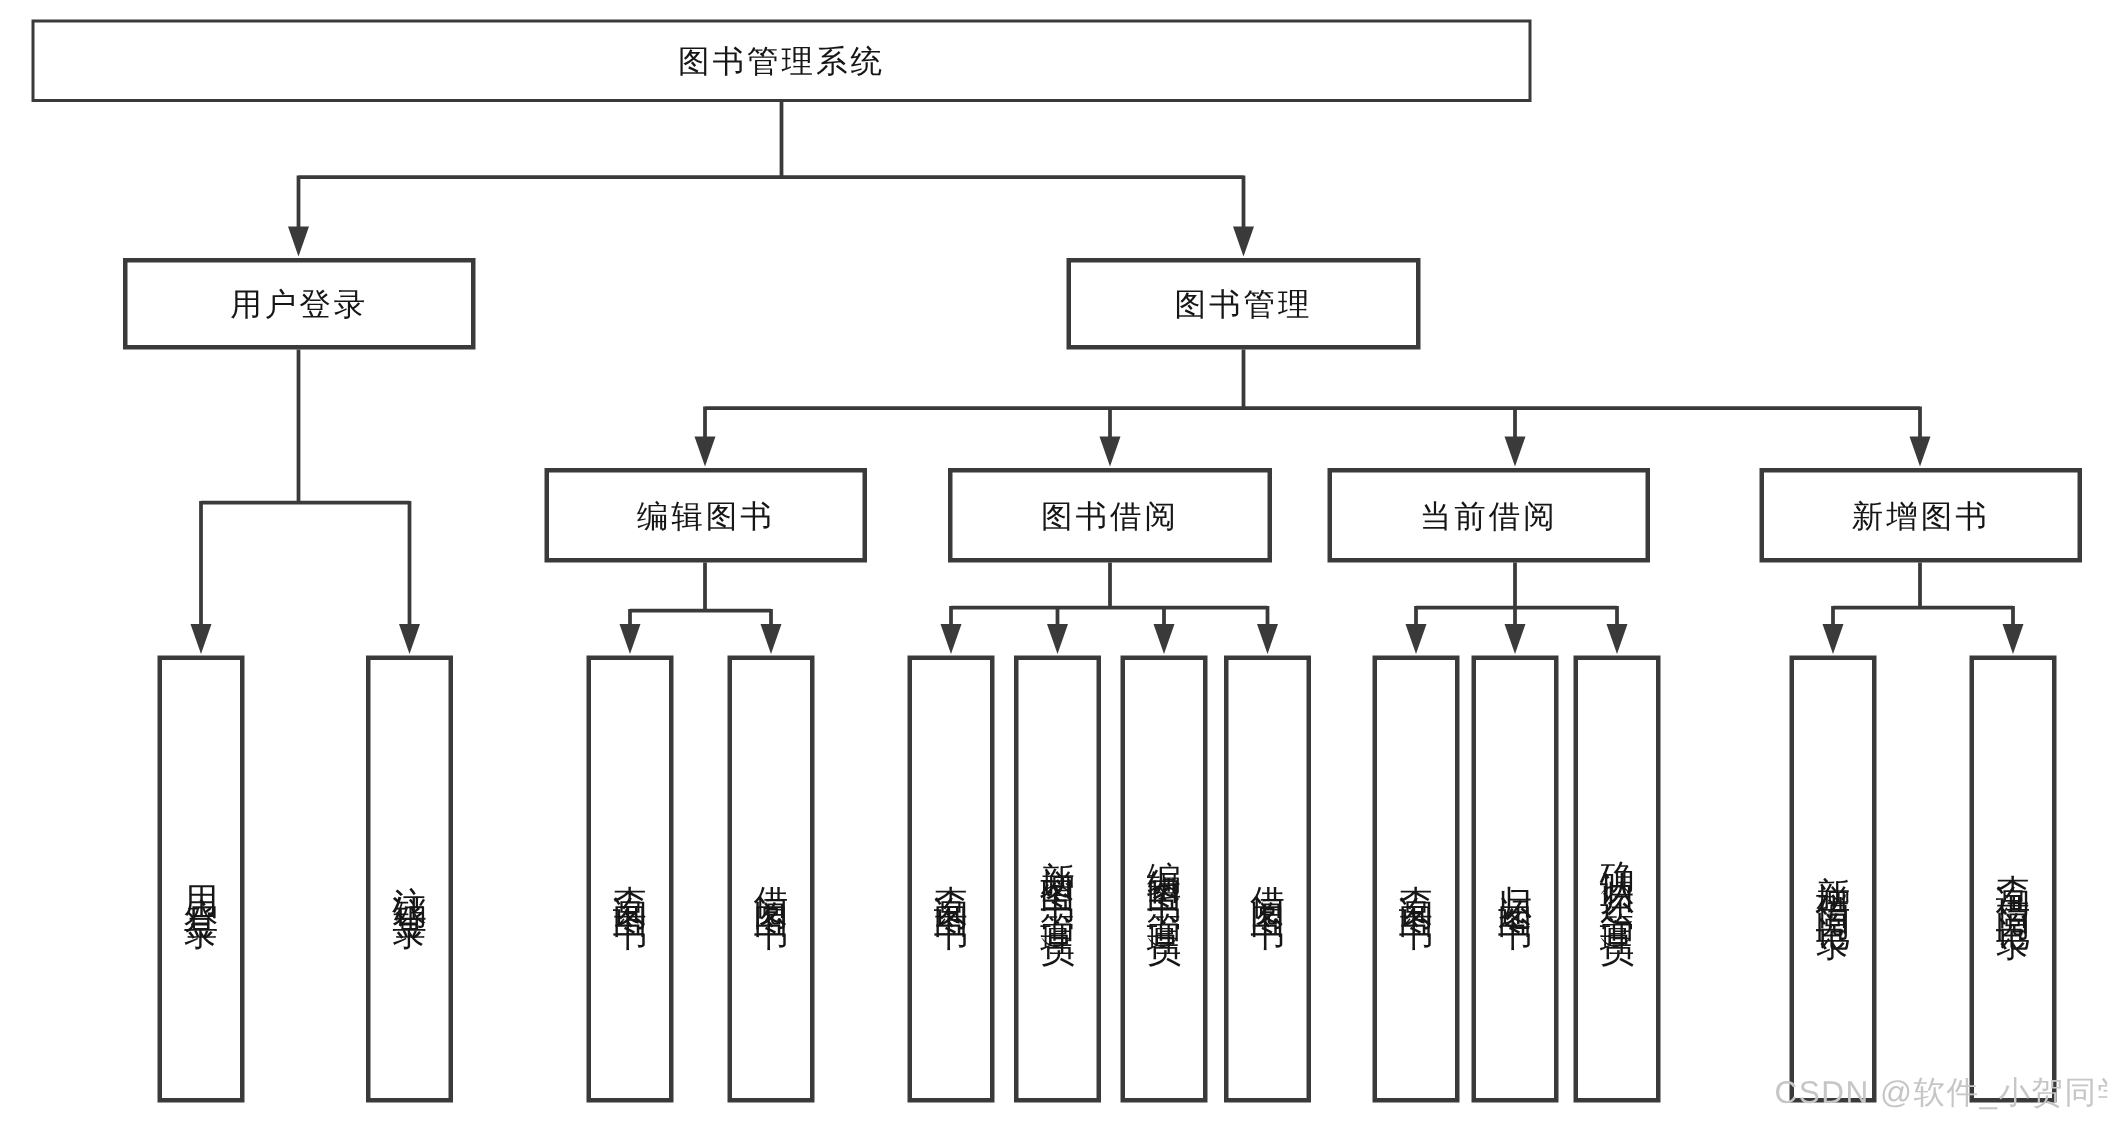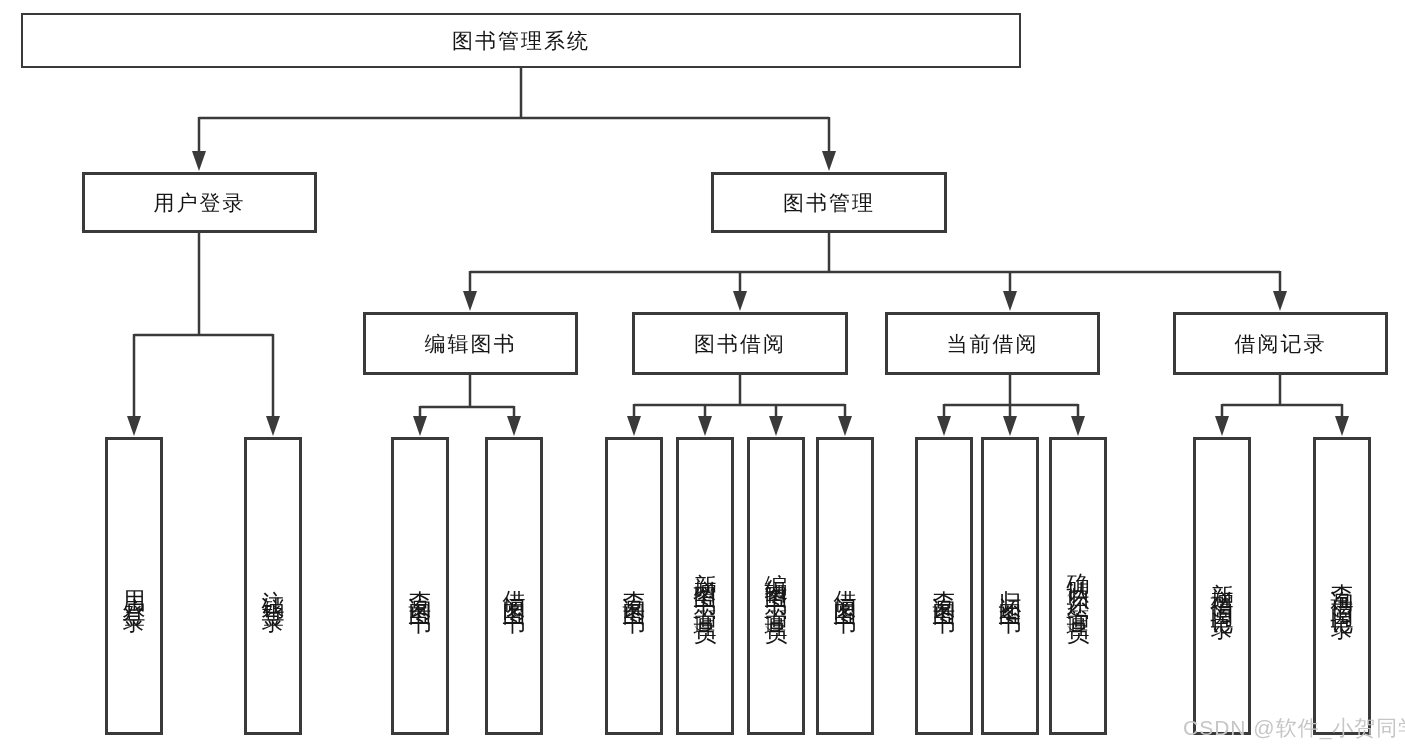--- a/index.html
+++ b/index.html
@@ -130,21 +130,21 @@
   <div class="node" style="left:363px; top:312px; width:215px; height:63px;">
     <span class="hlabel">编辑图书</span>
   </div>
   <div class="node" style="left:632px; top:312px; width:216px; height:63px;text-align:right;">
     <span class="hlabel">图书借阅</span>
   </div>
   <div class="node" style="left:885px; top:312px; width:215px; height:63px;">
     <span class="hlabel">当前借阅</span>
   </div>
   <div class="node" style="left:1173px; top:312px; width:215px; height:63px;">
-    <span class="hlabel">借阅记录</span>
+    <span class="hlabel">新增图书</span>
   </div>
 
   <div class="node" style="left:105px; top:437px; width:58px; height:298px;">
     <span class="vlabel">用户登录</span>
   </div>
   <div class="node" style="left:244px; top:437px; width:58px; height:298px;">
     <span class="vlabel">注销登录</span>
   </div>
 
   <div class="node" style="left:391px; top:437px; width:58px; height:298px;">

